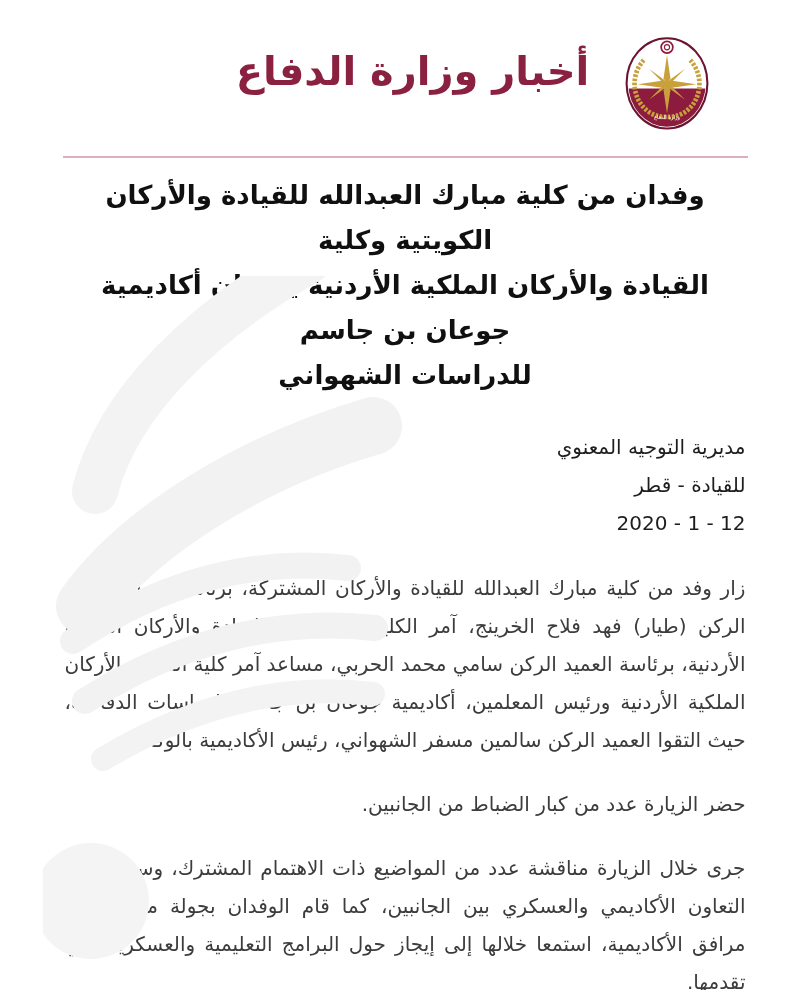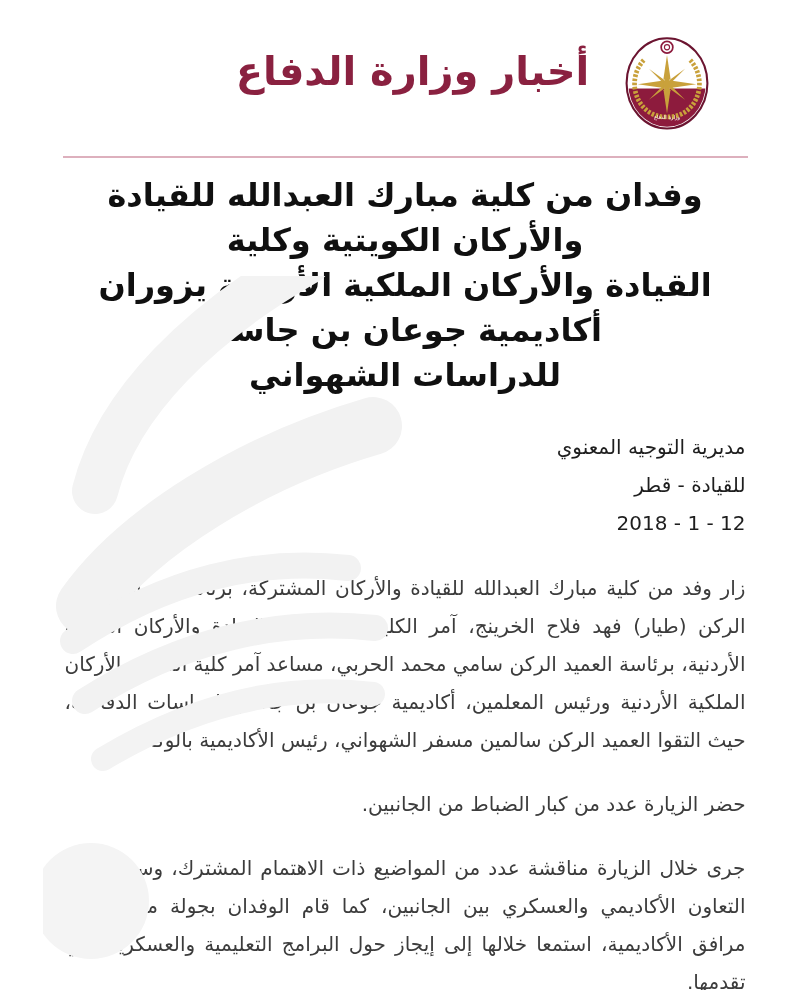--- a/index.html
+++ b/index.html
@@ -15,21 +15,21 @@
   .header { position:relative; height:148px; }
   .header-title {
     position:absolute; top:40px; left:0; width:740px; text-align:center;
     font-size:40px; font-weight:bold; color:#8a2140; letter-spacing:0;
   }
   .logo { position:absolute; top:26px; right:58px; width:86px; height:97px; }
   .divider { margin:0 20px; border-top:2px solid #ddb0bd; }
   
   .article-title {
     margin:15px 20px 0; text-align:center; direction:rtl;
-    font-size:32px; font-weight:700; line-height:45px; color:#101010;
+    font-size:26px; font-weight:700; line-height:45px; color:#101010;
   }
   .meta {
     margin-top:30px; padding:0 22px; direction:rtl; text-align:right;
     font-size:20px; line-height:38px; color:#1e1e1e;
   }
   .body { padding:0 22px; direction:rtl; }
   .body p {
     margin-top:26px; text-align:justify;
     font-size:20px; line-height:38px; color:#3c3c3c;
   }
@@ -86,21 +86,21 @@
 
   <div class="article-title">
     <div>وفدان من كلية مبارك العبدالله للقيادة والأركان الكويتية وكلية</div>
     <div>القيادة والأركان الملكية الأردنية يزوران أكاديمية جوعان بن جاسم</div>
     <div>للدراسات الشهواني</div>
   </div>
 
   <div class="meta">
     <div>مديرية التوجيه المعنوي</div>
     <div>للقيادة - قطر</div>
-    <div>12 - 1 - 2018</div>
+    <div>12 - 1 - 2020</div>
   </div>
 
   <div class="body">
     <p>زار وفد من كلية مبارك العبدالله للقيادة والأركان المشتركة، برئاسة سعادة اللواء الركن (طيار) فهد فلاح الخرينج، آمر الكلية، ووفد من القيادة والأركان الملكية الأردنية، برئاسة العميد الركن سامي محمد الحربي، مساعد آمر كلية الدفاع والأركان الملكية الأردنية ورئيس المعلمين، أكاديمية جوعان بن جاسم للدراسات الدفاعية، حيث التقوا العميد الركن سالمين مسفر الشهواني، رئيس الأكاديمية بالوكالة.</p>
     <p>حضر الزيارة عدد من كبار الضباط من الجانبين.</p>
     <p>جرى خلال الزيارة مناقشة عدد من المواضيع ذات الاهتمام المشترك، وسبل تعزيز التعاون الأكاديمي والعسكري بين الجانبين، كما قام الوفدان بجولة ميدانية في مرافق الأكاديمية، استمعا خلالها إلى إيجاز حول البرامج التعليمية والعسكرية التي تقدمها.</p>
   </div>
 
 </div>
 

